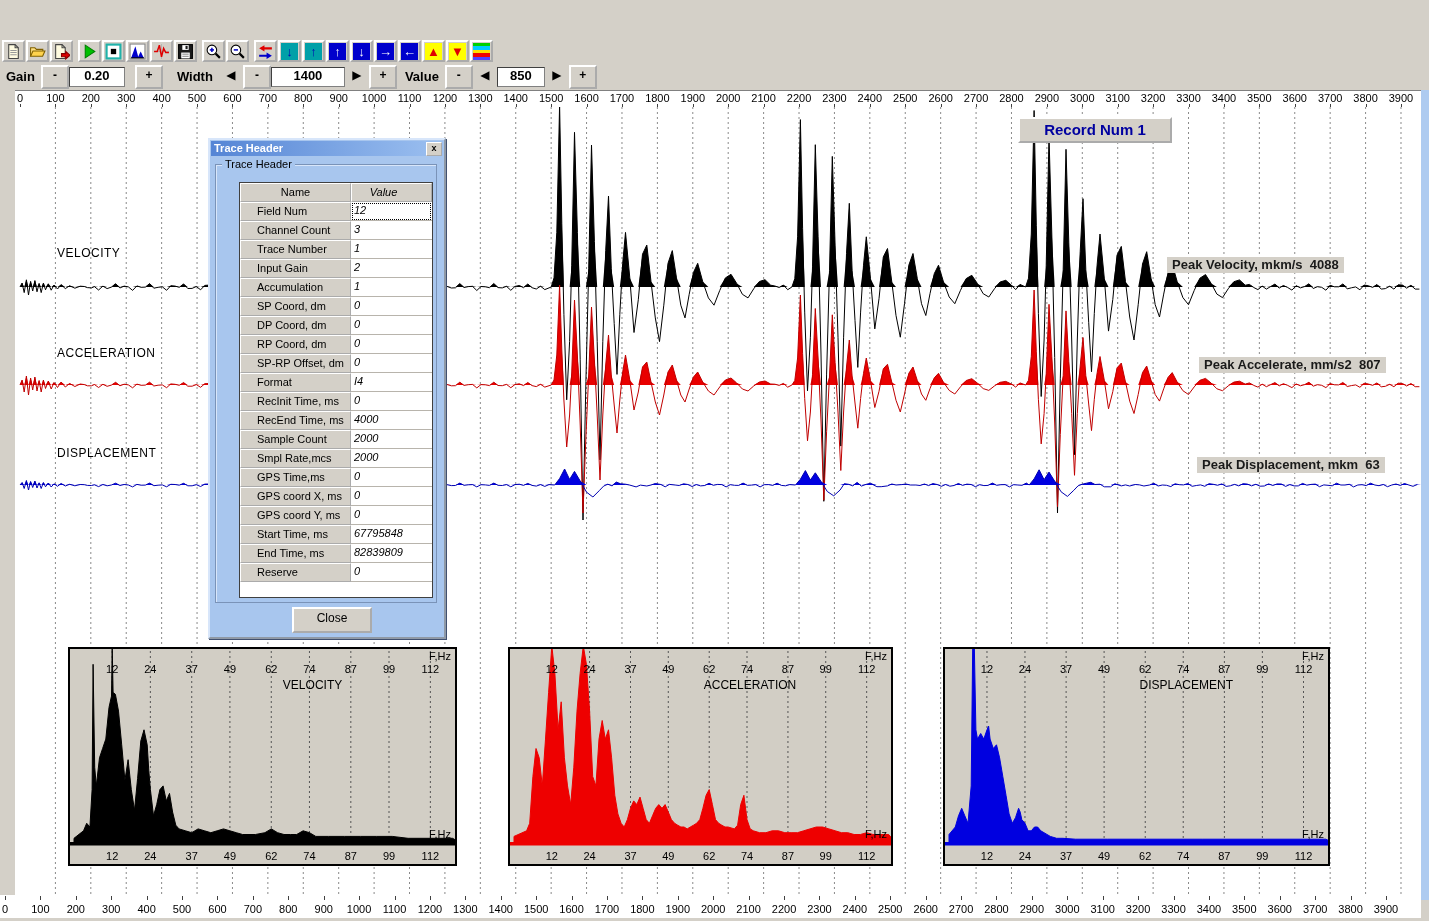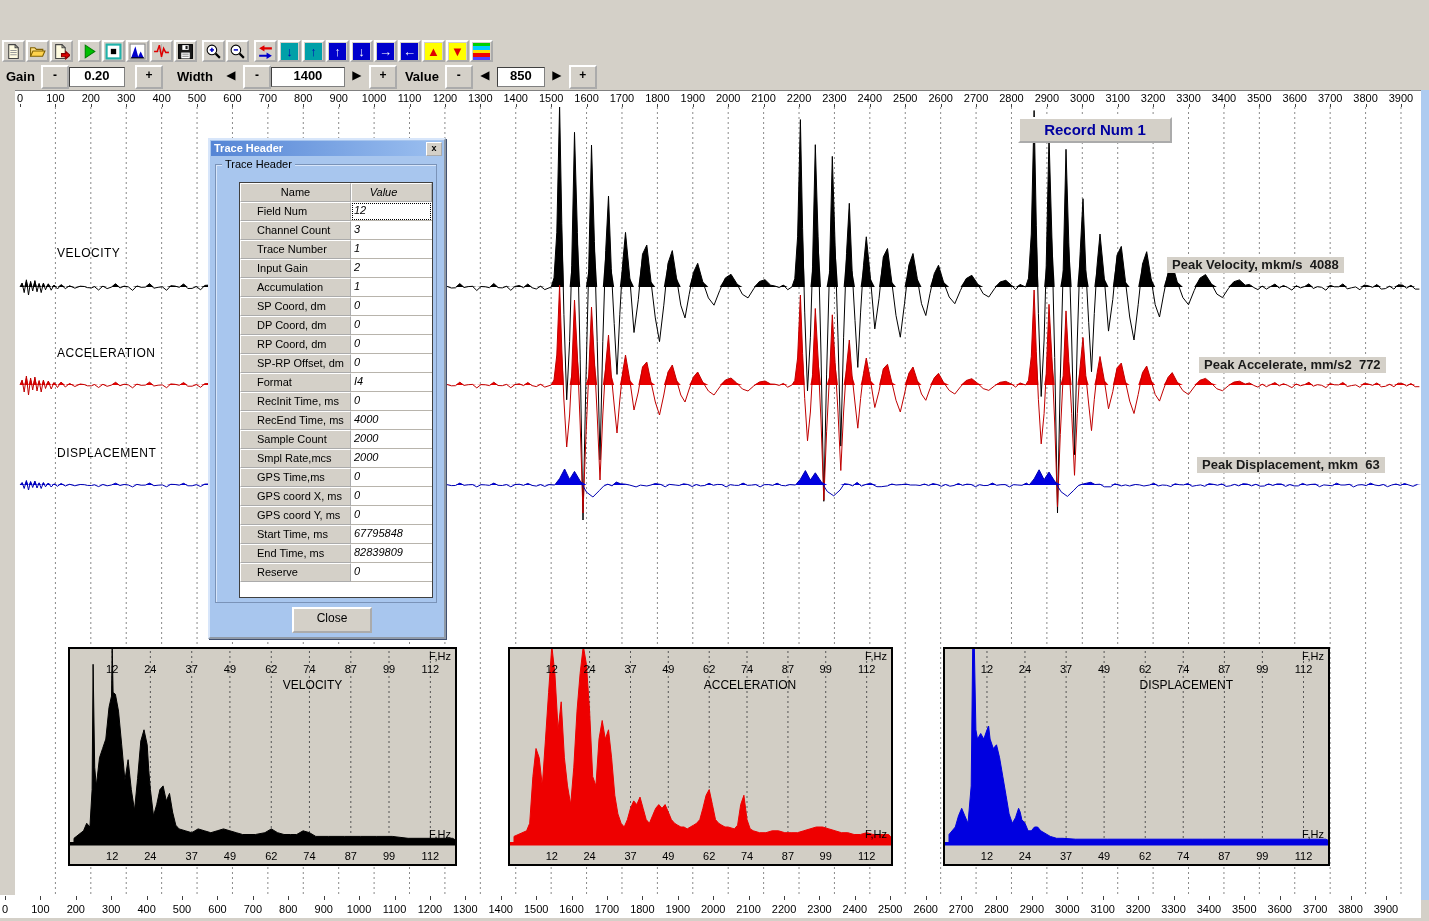--- a/index.html
+++ b/index.html
@@ -373,21 +373,21 @@
         <path d="M20.0 278.0L22.1 273.0L24.2 278.0L26.4 269.0L28.5 278.0L30.6 271.0L32.7 278.0L34.9 270.0L37.0 278.0L39.1 273.5L41.2 278.0L43.4 273.0L45.5 278.0L48.3 274.0L51.2 278.0L54.0 275.5L57.5 278.0L61.1 275.0L65.3 278.0L69.6 276.5L74.9 278.0L80.2 277.0L84.4 277.6L87.3 278.0L91.5 278.0L94.4 277.5L98.6 278.0L102.9 277.3L107.1 278.0L111.4 278.0L115.6 275.3L119.9 278.0L124.1 277.2L128.4 277.9L132.6 278.0L136.9 277.1L141.1 278.0L145.4 278.0L149.6 275.2L153.8 278.0L158.1 278.0L162.3 277.9L166.6 278.0L170.8 276.9L175.1 277.3L179.3 278.0L183.6 275.5L187.8 278.0L192.1 278.0L196.3 277.6L200.6 278.0L204.8 276.7L209.1 276.5L213.3 278.0L217.6 276.1L221.8 278.0L226.1 278.0L230.3 277.1L234.6 278.0L238.8 276.7L243.1 276.0L247.3 278.0L251.6 276.9L255.8 278.0L260.1 278.0L264.3 276.5L268.6 278.0L272.8 276.9L277.1 275.9L281.3 278.0L285.6 277.7L289.8 278.0L294.1 278.0L298.3 276.0L302.6 278.0L306.8 277.5L311.1 276.1L315.3 278.0L319.6 278.0L323.8 278.0L328.1 278.0L332.3 275.6L336.6 277.4L340.8 278.0L345.1 276.5L349.3 278.0L353.6 278.0L357.8 277.3L362.1 278.0L366.3 275.6L370.6 277.2L374.8 278.0L379.1 276.9L383.3 278.0L387.6 278.0L391.8 276.4L396.1 278.0L400.3 276.0L404.6 277.1L408.8 278.0L413.1 277.3L417.3 278.0L421.5 278.0L425.8 275.6L430.0 278.0L434.3 276.7L438.5 277.2L442.8 278.0L447.0 277.5L451.3 278.0L455.5 278.0L459.8 275.2L464.0 278.0L468.3 277.7L472.5 277.4L476.8 278.0L481.0 277.6L485.3 277.8L489.5 278.0L493.8 275.2L498.0 278.0L502.3 278.0L506.5 277.4L510.8 278.0L515.0 277.5L519.3 276.8L523.5 278.0L527.8 275.5L532.0 278.0L536.3 278.0L540.5 277.3L544.8 278.0L551.2 278.0L554.0 273.0L556.8 248.0L559.6 178.0L561.8 243.0L563.9 278.0L566.7 278.0L569.6 278.0L571.7 266.0L574.5 193.0L577.4 248.0L580.2 278.0L583.0 278.0L585.9 278.0L588.7 268.0L591.5 200.0L594.4 253.0L597.2 278.0L600.0 278.0L602.8 278.0L605.7 258.0L608.5 228.0L611.3 268.0L614.2 278.0L617.0 278.0L619.8 278.0L622.7 265.0L625.5 248.0L629.8 273.0L634.0 278.0L638.3 278.0L642.5 260.0L646.8 255.0L651.0 275.0L655.3 278.0L659.5 278.0L663.8 278.0L668.0 265.0L672.3 258.0L676.5 273.0L680.8 278.0L685.0 278.0L689.2 278.0L693.5 270.0L697.7 265.0L702.7 275.0L708.4 278.0L714.0 278.0L719.7 278.0L725.4 273.0L731.0 271.0L736.7 276.0L742.4 278.0L748.0 278.0L753.7 278.0L759.4 275.0L765.0 274.0L770.7 277.0L774.9 277.2L779.2 278.0L783.4 276.4L787.7 278.0L791.9 278.0L794.8 273.5L797.6 251.0L800.4 188.0L802.6 246.5L804.7 278.0L807.5 278.0L810.4 278.0L812.5 267.2L815.3 201.5L818.1 251.0L821.0 278.0L823.8 278.0L826.6 278.0L829.5 269.0L832.3 207.8L835.1 255.5L838.0 278.0L840.8 278.0L843.6 278.0L846.5 260.0L849.3 233.0L852.1 269.0L855.0 278.0L857.8 278.0L860.6 278.0L863.5 266.3L866.3 251.0L870.5 273.5L874.8 278.0L879.0 278.0L883.3 261.8L887.5 257.3L891.8 275.3L896.0 278.0L900.3 278.0L904.5 278.0L908.8 266.3L913.0 260.0L917.3 273.5L921.5 278.0L925.8 278.0L930.0 278.0L934.3 270.8L938.5 266.3L943.5 275.3L949.2 278.0L954.8 278.0L960.5 278.0L966.2 273.5L971.8 271.7L977.5 276.2L983.2 278.0L988.8 278.0L994.5 278.0L1000.1 275.3L1005.8 274.4L1011.5 277.1L1015.7 278.0L1020.0 275.9L1025.6 278.0L1028.5 273.3L1031.3 249.5L1034.1 183.0L1036.3 244.8L1038.4 278.0L1041.2 278.0L1044.1 278.0L1046.2 266.6L1049.0 197.3L1051.8 249.5L1054.7 278.0L1057.5 278.0L1060.3 278.0L1063.2 268.5L1066.0 203.9L1068.8 254.3L1071.7 278.0L1074.5 278.0L1077.3 278.0L1080.2 259.0L1083.0 230.5L1085.8 268.5L1088.7 278.0L1091.5 278.0L1094.3 278.0L1097.2 265.6L1100.0 249.5L1104.3 273.3L1108.5 278.0L1112.8 278.0L1117.0 260.9L1121.3 256.1L1125.5 275.1L1129.7 278.0L1134.0 278.0L1138.2 278.0L1142.5 265.6L1146.7 259.0L1151.0 273.3L1155.2 278.0L1159.5 278.0L1163.7 278.0L1168.0 270.4L1172.2 265.6L1177.2 275.1L1182.9 278.0L1188.5 278.0L1194.2 278.0L1199.9 273.3L1205.5 271.4L1211.2 276.1L1216.9 278.0L1222.5 278.0L1228.2 278.0L1233.9 275.1L1239.5 274.2L1245.2 277.1L1249.4 275.9L1253.7 278.0L1257.9 278.0L1262.2 277.2L1266.4 278.0L1270.7 277.6L1274.9 275.6L1279.2 278.0L1283.4 276.7L1287.7 278.0L1291.9 278.0L1296.2 277.0L1300.4 278.0L1304.7 277.6L1308.9 275.3L1313.2 278.0L1317.4 277.7L1321.7 278.0L1325.9 278.0L1330.2 276.6L1334.4 277.8L1338.7 277.9L1342.9 275.5L1347.2 278.0L1351.4 278.0L1355.7 277.9L1359.9 278.0L1364.2 276.3L1368.4 277.0L1372.7 278.0L1376.9 275.9L1381.2 278.0L1385.4 278.0L1389.7 277.3L1393.9 278.0L1398.2 276.2L1402.4 276.5L1406.7 278.0L1410.9 276.6L1415.2 278.0L1419.4 278.0L1422.2 278L20 278Z" fill="#e80000" stroke="none"></path>
         <path d="M20.0 278.0L22.1 273.0L24.2 285.0L26.4 269.0L28.5 288.0L30.6 271.0L32.7 283.0L34.9 270.0L37.0 284.0L39.1 273.5L41.2 285.0L43.4 273.0L45.5 281.5L48.3 274.0L51.2 282.0L54.0 275.5L57.5 280.5L61.1 275.0L65.3 280.0L69.6 276.5L74.9 279.5L80.2 277.0L84.4 277.6L87.3 278.8L91.5 278.8L94.4 277.5L98.6 280.5L102.9 277.3L107.1 279.3L111.4 278.1L115.6 275.3L119.9 278.8L124.1 277.2L128.4 277.9L132.6 280.8L136.9 277.1L141.1 278.3L145.4 278.1L149.6 275.2L153.8 279.0L158.1 278.2L162.3 277.9L166.6 280.7L170.8 276.9L175.1 277.3L179.3 278.3L183.6 275.5L187.8 279.2L192.1 279.2L196.3 277.6L200.6 280.3L204.8 276.7L209.1 276.5L213.3 278.7L217.6 276.1L221.8 279.3L226.1 279.8L230.3 277.1L234.6 279.5L238.8 276.7L243.1 276.0L247.3 279.2L251.6 276.9L255.8 279.2L260.1 280.1L264.3 276.5L268.6 278.7L272.8 276.9L277.1 275.9L281.3 279.8L285.6 277.7L289.8 278.8L294.1 280.1L298.3 276.0L302.6 278.0L306.8 277.5L311.1 276.1L315.3 280.2L319.6 278.3L323.8 278.2L328.1 279.8L332.3 275.6L336.6 277.4L340.8 278.3L345.1 276.5L349.3 280.4L353.6 278.7L357.8 277.3L362.1 279.3L366.3 275.6L370.6 277.2L374.8 279.2L379.1 276.9L383.3 280.3L387.6 278.9L391.8 276.4L396.1 278.9L400.3 276.0L404.6 277.1L408.8 280.0L413.1 277.3L417.3 279.7L421.5 278.8L425.8 275.6L430.0 278.6L434.3 276.7L438.5 277.2L442.8 280.6L447.0 277.5L451.3 278.8L455.5 278.7L459.8 275.2L464.0 278.4L468.3 277.7L472.5 277.4L476.8 280.9L481.0 277.6L485.3 277.8L489.5 278.6L493.8 275.2L498.0 278.5L502.3 278.7L506.5 277.4L510.8 280.7L515.0 277.5L519.3 276.8L523.5 278.6L527.8 275.5L532.0 278.6L536.3 279.6L540.5 277.3L544.8 280.1L551.2 278.0L554.0 273.0L556.8 248.0L559.6 178.0L561.8 243.0L563.9 293.0L566.7 340.0L569.6 308.0L571.7 266.0L574.5 193.0L577.4 248.0L580.2 318.0L583.0 406.0L585.9 330.0L588.7 268.0L591.5 200.0L594.4 253.0L597.2 308.0L600.0 373.0L602.8 308.0L605.7 258.0L608.5 228.0L611.3 268.0L614.2 298.0L617.0 326.0L619.8 293.0L622.7 265.0L625.5 248.0L629.8 273.0L634.0 303.0L638.3 285.0L642.5 260.0L646.8 255.0L651.0 275.0L655.3 295.0L659.5 308.0L663.8 288.0L668.0 265.0L672.3 258.0L676.5 273.0L680.8 288.0L685.0 295.0L689.2 282.0L693.5 270.0L697.7 265.0L702.7 275.0L708.4 284.0L714.0 288.0L719.7 280.0L725.4 273.0L731.0 271.0L736.7 276.0L742.4 282.0L748.0 284.0L753.7 279.0L759.4 275.0L765.0 274.0L770.7 277.0L774.9 277.2L779.2 278.4L783.4 276.4L787.7 280.2L791.9 278.0L794.8 273.5L797.6 251.0L800.4 188.0L802.6 246.5L804.7 291.5L807.5 333.8L810.4 305.0L812.5 267.2L815.3 201.5L818.1 251.0L821.0 314.0L823.8 393.2L826.6 324.8L829.5 269.0L832.3 207.8L835.1 255.5L838.0 305.0L840.8 363.5L843.6 305.0L846.5 260.0L849.3 233.0L852.1 269.0L855.0 296.0L857.8 321.2L860.6 291.5L863.5 266.3L866.3 251.0L870.5 273.5L874.8 300.5L879.0 284.3L883.3 261.8L887.5 257.3L891.8 275.3L896.0 293.3L900.3 305.0L904.5 287.0L908.8 266.3L913.0 260.0L917.3 273.5L921.5 287.0L925.8 293.3L930.0 281.6L934.3 270.8L938.5 266.3L943.5 275.3L949.2 283.4L954.8 287.0L960.5 279.8L966.2 273.5L971.8 271.7L977.5 276.2L983.2 281.6L988.8 283.4L994.5 278.9L1000.1 275.3L1005.8 274.4L1011.5 277.1L1015.7 280.1L1020.0 275.9L1025.6 278.0L1028.5 273.3L1031.3 249.5L1034.1 183.0L1036.3 244.8L1038.4 292.3L1041.2 336.9L1044.1 306.5L1046.2 266.6L1049.0 197.3L1051.8 249.5L1054.7 316.0L1057.5 399.6L1060.3 327.4L1063.2 268.5L1066.0 203.9L1068.8 254.3L1071.7 306.5L1074.5 368.3L1077.3 306.5L1080.2 259.0L1083.0 230.5L1085.8 268.5L1088.7 297.0L1091.5 323.6L1094.3 292.3L1097.2 265.6L1100.0 249.5L1104.3 273.3L1108.5 301.8L1112.8 284.6L1117.0 260.9L1121.3 256.1L1125.5 275.1L1129.7 294.1L1134.0 306.5L1138.2 287.5L1142.5 265.6L1146.7 259.0L1151.0 273.3L1155.2 287.5L1159.5 294.1L1163.7 281.8L1168.0 270.4L1172.2 265.6L1177.2 275.1L1182.9 283.7L1188.5 287.5L1194.2 279.9L1199.9 273.3L1205.5 271.4L1211.2 276.1L1216.9 281.8L1222.5 283.7L1228.2 278.9L1233.9 275.1L1239.5 274.2L1245.2 277.1L1249.4 275.9L1253.7 278.4L1257.9 280.1L1262.2 277.2L1266.4 279.7L1270.7 277.6L1274.9 275.6L1279.2 278.9L1283.4 276.7L1287.7 278.4L1291.9 280.6L1296.2 277.0L1300.4 278.8L1304.7 277.6L1308.9 275.3L1313.2 279.2L1317.4 277.7L1321.7 278.3L1325.9 280.6L1330.2 276.6L1334.4 277.8L1338.7 277.9L1342.9 275.5L1347.2 279.5L1351.4 278.6L1355.7 277.9L1359.9 280.3L1364.2 276.3L1368.4 277.0L1372.7 278.4L1376.9 275.9L1381.2 279.8L1385.4 279.3L1389.7 277.3L1393.9 279.7L1398.2 276.2L1402.4 276.5L1406.7 279.0L1410.9 276.6L1415.2 279.7L1419.4 279.7" fill="none" stroke="#c00000" stroke-width="1"></path>
         <path d="M20.0 378.0L22.1 375.5L24.2 378.0L26.4 373.5L28.5 378.0L30.6 374.5L32.7 378.0L34.9 374.0L37.0 378.0L39.1 375.8L41.2 378.0L43.4 375.5L45.5 378.0L48.3 376.0L51.2 378.0L54.0 376.8L57.5 378.0L61.1 376.5L65.3 378.0L69.6 377.3L74.9 378.0L80.2 377.5L84.4 377.7L87.3 378.0L91.5 378.0L94.4 377.8L98.6 378.0L102.9 377.5L107.1 378.0L111.4 378.0L115.6 376.2L119.9 378.0L124.1 377.5L128.4 378.0L132.6 378.0L136.9 377.4L141.1 378.0L145.4 378.0L149.6 376.1L153.8 378.0L158.1 378.0L162.3 377.9L166.6 378.0L170.8 377.3L175.1 377.5L179.3 378.0L183.6 376.3L187.8 378.0L192.1 378.0L196.3 377.7L200.6 378.0L204.8 377.1L209.1 377.0L213.3 378.0L217.6 376.7L221.8 378.0L226.1 378.0L230.3 377.4L234.6 378.0L238.8 377.1L243.1 376.7L247.3 378.0L251.6 377.2L255.8 378.0L260.1 378.0L264.3 377.0L268.6 378.0L272.8 377.3L277.1 376.6L281.3 378.0L285.6 377.8L289.8 378.0L294.1 378.0L298.3 376.6L302.6 378.0L306.8 377.6L311.1 376.7L315.3 378.0L319.6 378.0L323.8 378.0L328.1 378.0L332.3 376.4L336.6 377.6L340.8 378.0L345.1 377.0L349.3 378.0L353.6 378.0L357.8 377.5L362.1 378.0L366.3 376.4L370.6 377.4L374.8 378.0L379.1 377.3L383.3 378.0L387.6 378.0L391.8 376.9L396.1 378.0L400.3 376.7L404.6 377.4L408.8 378.0L413.1 377.5L417.3 378.0L421.5 378.0L425.8 376.4L430.0 378.0L434.3 377.1L438.5 377.5L442.8 378.0L447.0 377.7L451.3 378.0L455.5 378.0L459.8 376.1L464.0 378.0L468.3 377.8L472.5 377.6L476.8 378.0L481.0 377.7L485.3 377.9L489.5 378.0L493.8 376.1L498.0 378.0L502.3 378.0L506.5 377.6L510.8 378.0L515.0 377.6L519.3 377.2L523.5 378.0L527.8 376.4L532.0 378.0L536.3 378.0L540.5 377.6L544.8 378.0L549.0 377.6L554.7 378.0L559.6 371.6L564.6 362.0L569.6 372.4L574.5 364.4L580.2 374.0L586.6 378.0L592.9 378.0L599.3 378.0L603.6 378.0L607.8 377.2L612.1 378.0L616.3 375.1L620.6 376.8L625.5 377.2L629.8 378.0L636.1 378.0L640.4 378.0L646.8 378.0L651.0 378.0L655.3 376.5L660.9 377.5L665.2 378.0L669.4 377.4L675.1 378.0L679.3 378.0L683.6 376.8L687.8 377.5L692.1 378.0L696.3 377.6L700.6 378.0L704.8 378.0L709.1 376.3L713.3 378.0L717.6 377.4L721.8 377.6L726.1 378.0L730.3 377.7L734.6 378.0L738.8 378.0L743.1 376.1L747.3 378.0L751.6 378.0L755.8 377.6L760.1 378.0L764.3 377.7L768.6 377.6L772.8 378.0L777.1 376.2L781.3 378.0L785.6 378.0L789.8 377.6L795.5 378.0L800.4 372.2L805.4 363.6L810.4 373.0L815.3 365.8L821.0 374.4L827.3 378.0L833.7 378.0L840.1 378.0L844.3 376.7L848.6 377.3L852.8 378.0L857.1 375.4L861.3 378.0L866.3 377.3L870.5 376.3L876.9 378.0L881.2 378.0L887.5 378.0L891.8 377.0L896.0 378.0L901.7 377.6L906.0 377.0L910.2 378.0L915.9 378.0L920.1 378.0L924.4 377.0L928.6 378.0L932.9 376.6L937.1 377.5L941.4 378.0L945.6 377.5L949.9 378.0L954.1 378.0L958.4 376.5L962.6 378.0L966.9 377.1L971.1 377.5L975.4 378.0L979.6 377.7L983.9 378.0L988.1 378.0L992.4 376.1L996.6 378.0L1000.9 377.7L1005.1 377.6L1009.4 378.0L1013.6 377.7L1017.9 378.0L1022.1 378.0L1026.4 376.1L1029.2 378.0L1034.1 371.9L1039.1 362.8L1044.1 372.7L1049.0 365.1L1054.7 374.2L1061.1 378.0L1067.4 378.0L1073.8 378.0L1078.1 378.0L1082.3 377.2L1086.5 376.2L1090.8 375.3L1095.0 377.5L1100.0 377.2L1104.3 378.0L1110.6 378.0L1114.9 376.8L1121.3 378.0L1125.5 377.9L1129.7 378.0L1135.4 377.5L1139.7 377.9L1143.9 378.0L1149.6 378.0L1153.8 376.3L1158.1 378.0L1162.3 378.0L1166.6 378.0L1170.8 378.0L1175.1 376.8L1179.3 377.7L1183.6 377.9L1187.8 376.5L1192.1 378.0L1196.3 378.0L1200.6 377.9L1204.8 378.0L1209.1 376.7L1213.3 377.3L1217.6 378.0L1221.8 376.9L1226.1 378.0L1230.3 378.0L1234.6 377.4L1238.8 378.0L1243.1 376.7L1247.3 377.1L1251.6 378.0L1255.8 377.3L1260.1 378.0L1264.3 378.0L1268.6 376.9L1272.8 378.0L1277.1 376.9L1281.3 377.0L1285.6 378.0L1289.8 377.6L1294.1 378.0L1298.3 378.0L1302.6 376.4L1306.8 378.0L1311.0 377.4L1315.3 377.1L1319.5 378.0L1323.8 377.9L1328.0 378.0L1332.3 378.0L1336.5 376.2L1340.8 378.0L1345.0 378.0L1349.3 377.3L1353.5 378.0L1357.8 378.0L1362.0 377.7L1366.3 378.0L1370.5 376.2L1374.8 378.0L1379.0 378.0L1383.3 377.5L1387.5 378.0L1391.8 378.0L1396.0 377.0L1400.3 378.0L1404.5 376.5L1408.8 378.0L1413.0 378.0L1417.3 377.5L1422.2 378L20 378Z" fill="#0000e0" stroke="none"></path>
         <path d="M20.0 378.0L22.1 375.5L24.2 381.5L26.4 373.5L28.5 383.0L30.6 374.5L32.7 380.5L34.9 374.0L37.0 381.0L39.1 375.8L41.2 381.5L43.4 375.5L45.5 379.8L48.3 376.0L51.2 380.0L54.0 376.8L57.5 379.3L61.1 376.5L65.3 379.0L69.6 377.3L74.9 378.8L80.2 377.5L84.4 377.7L87.3 378.4L91.5 378.5L94.4 377.8L98.6 379.6L102.9 377.5L107.1 378.8L111.4 378.0L115.6 376.2L119.9 378.5L124.1 377.5L128.4 378.0L132.6 379.9L136.9 377.4L141.1 378.2L145.4 378.1L149.6 376.1L153.8 378.7L158.1 378.2L162.3 377.9L166.6 379.8L170.8 377.3L175.1 377.5L179.3 378.2L183.6 376.3L187.8 378.8L192.1 378.8L196.3 377.7L200.6 379.5L204.8 377.1L209.1 377.0L213.3 378.4L217.6 376.7L221.8 378.9L226.1 379.2L230.3 377.4L234.6 379.0L238.8 377.1L243.1 376.7L247.3 378.8L251.6 377.2L255.8 378.8L260.1 379.4L264.3 377.0L268.6 378.5L272.8 377.3L277.1 376.6L281.3 379.2L285.6 377.8L289.8 378.6L294.1 379.4L298.3 376.6L302.6 378.0L306.8 377.6L311.1 376.7L315.3 379.5L319.6 378.2L323.8 378.1L328.1 379.2L332.3 376.4L336.6 377.6L340.8 378.2L345.1 377.0L349.3 379.6L353.6 378.5L357.8 377.5L362.1 378.9L366.3 376.4L370.6 377.4L374.8 378.8L379.1 377.3L383.3 379.5L387.6 378.6L391.8 376.9L396.1 378.6L400.3 376.7L404.6 377.4L408.8 379.3L413.1 377.5L417.3 379.1L421.5 378.6L425.8 376.4L430.0 378.4L434.3 377.1L438.5 377.5L442.8 379.7L447.0 377.7L451.3 378.6L455.5 378.5L459.8 376.1L464.0 378.3L468.3 377.8L472.5 377.6L476.8 379.9L481.0 377.7L485.3 377.9L489.5 378.4L493.8 376.1L498.0 378.3L502.3 378.5L506.5 377.6L510.8 379.8L515.0 377.6L519.3 377.2L523.5 378.4L527.8 376.4L532.0 378.4L536.3 379.1L540.5 377.6L544.8 379.4L549.0 377.6L554.7 378.0L559.6 371.6L564.6 362.0L569.6 372.4L574.5 364.4L580.2 374.0L586.6 385.2L592.9 390.0L599.3 383.6L603.6 379.1L607.8 377.2L612.1 378.9L616.3 375.1L620.6 376.8L625.5 377.2L629.8 378.1L636.1 379.9L640.4 378.1L646.8 379.0L651.0 378.0L655.3 376.5L660.9 377.5L665.2 379.8L669.4 377.4L675.1 378.0L679.3 378.5L683.6 376.8L687.8 377.5L692.1 379.5L696.3 377.6L700.6 378.9L704.8 378.5L709.1 376.3L713.3 378.3L717.6 377.4L721.8 377.6L726.1 379.9L730.3 377.7L734.6 378.3L738.8 378.4L743.1 376.1L747.3 378.3L751.6 378.1L755.8 377.6L760.1 379.9L764.3 377.7L768.6 377.6L772.8 378.4L777.1 376.2L781.3 378.4L785.6 378.8L789.8 377.6L795.5 378.0L800.4 372.2L805.4 363.6L810.4 373.0L815.3 365.8L821.0 374.4L827.3 384.5L833.7 388.8L840.1 383.0L844.3 376.7L848.6 377.3L852.8 378.9L857.1 375.4L861.3 379.1L866.3 377.3L870.5 376.3L876.9 379.7L881.2 379.7L887.5 378.9L891.8 377.0L896.0 378.0L901.7 377.6L906.0 377.0L910.2 378.0L915.9 378.0L920.1 378.5L924.4 377.0L928.6 378.6L932.9 376.6L937.1 377.5L941.4 379.3L945.6 377.5L949.9 379.2L954.1 378.5L958.4 376.5L962.6 378.4L966.9 377.1L971.1 377.5L975.4 379.7L979.6 377.7L983.9 378.6L988.1 378.4L992.4 376.1L996.6 378.3L1000.9 377.7L1005.1 377.6L1009.4 379.9L1013.6 377.7L1017.9 378.0L1022.1 378.3L1026.4 376.1L1029.2 378.0L1034.1 371.9L1039.1 362.8L1044.1 372.7L1049.0 365.1L1054.7 374.2L1061.1 384.8L1067.4 389.4L1073.8 383.3L1078.1 378.8L1082.3 377.2L1086.5 376.2L1090.8 375.3L1095.0 377.5L1100.0 377.2L1104.3 379.8L1110.6 379.8L1114.9 376.8L1121.3 378.9L1125.5 377.9L1129.7 379.0L1135.4 377.5L1139.7 377.9L1143.9 379.0L1149.6 378.0L1153.8 376.3L1158.1 379.0L1162.3 378.0L1166.6 378.3L1170.8 379.6L1175.1 376.8L1179.3 377.7L1183.6 377.9L1187.8 376.5L1192.1 379.3L1196.3 378.5L1200.6 377.9L1204.8 379.3L1209.1 376.7L1213.3 377.3L1217.6 378.3L1221.8 376.9L1226.1 379.4L1230.3 378.8L1234.6 377.4L1238.8 378.9L1243.1 376.7L1247.3 377.1L1251.6 378.9L1255.8 377.3L1260.1 379.2L1264.3 379.0L1268.6 376.9L1272.8 378.5L1277.1 376.9L1281.3 377.0L1285.6 379.4L1289.8 377.6L1294.1 378.9L1298.3 378.9L1302.6 376.4L1306.8 378.2L1311.0 377.4L1315.3 377.1L1319.5 379.7L1323.8 377.9L1328.0 378.3L1332.3 378.8L1336.5 376.2L1340.8 378.0L1345.0 378.0L1349.3 377.3L1353.5 379.9L1357.8 378.0L1362.0 377.7L1366.3 378.6L1370.5 376.2L1374.8 378.0L1379.0 378.7L1383.3 377.5L1387.5 379.7L1391.8 378.0L1396.0 377.0L1400.3 378.5L1404.5 376.5L1408.8 378.0L1413.0 379.3L1417.3 377.5" fill="none" stroke="#0000b0" stroke-width="1"></path>
       </svg>
     <div id="record-badge">Record Num 1</div>
   <div class="trace-label" style="left: 42px; top: 139px;">VELOCITY</div>
       <div class="trace-label" style="left: 42px; top: 239px;">ACCELERATION</div>
       <div class="trace-label" style="left: 42px; top: 339px;">DISPLACEMENT</div>
       <div class="peak-label" style="left: 1152px; top: 150px;">Peak Velocity, mkm/s  4088</div>
-      <div class="peak-label" style="left: 1184px; top: 250px;">Peak Accelerate, mm/s2  772</div>
+      <div class="peak-label" style="left: 1184px; top: 250px;">Peak Accelerate, mm/s2  807</div>
       <div class="peak-label" style="left: 1182px; top: 350px;">Peak Displacement, mkm  63</div>
     </div>
 
   <div id="strip-left"></div>
   <div id="strip-right"></div>
   <div id="ruler-bottom">
       <div class="rnum" style="left: 5px; top: 8px;">0</div>
       <div class="rtick" style="left: 5px; top: 1px;"></div>
       <div class="rnum" style="left: 40.41px; top: 8px;">100</div>
       <div class="rtick" style="left: 40.41px; top: 1px;"></div>

